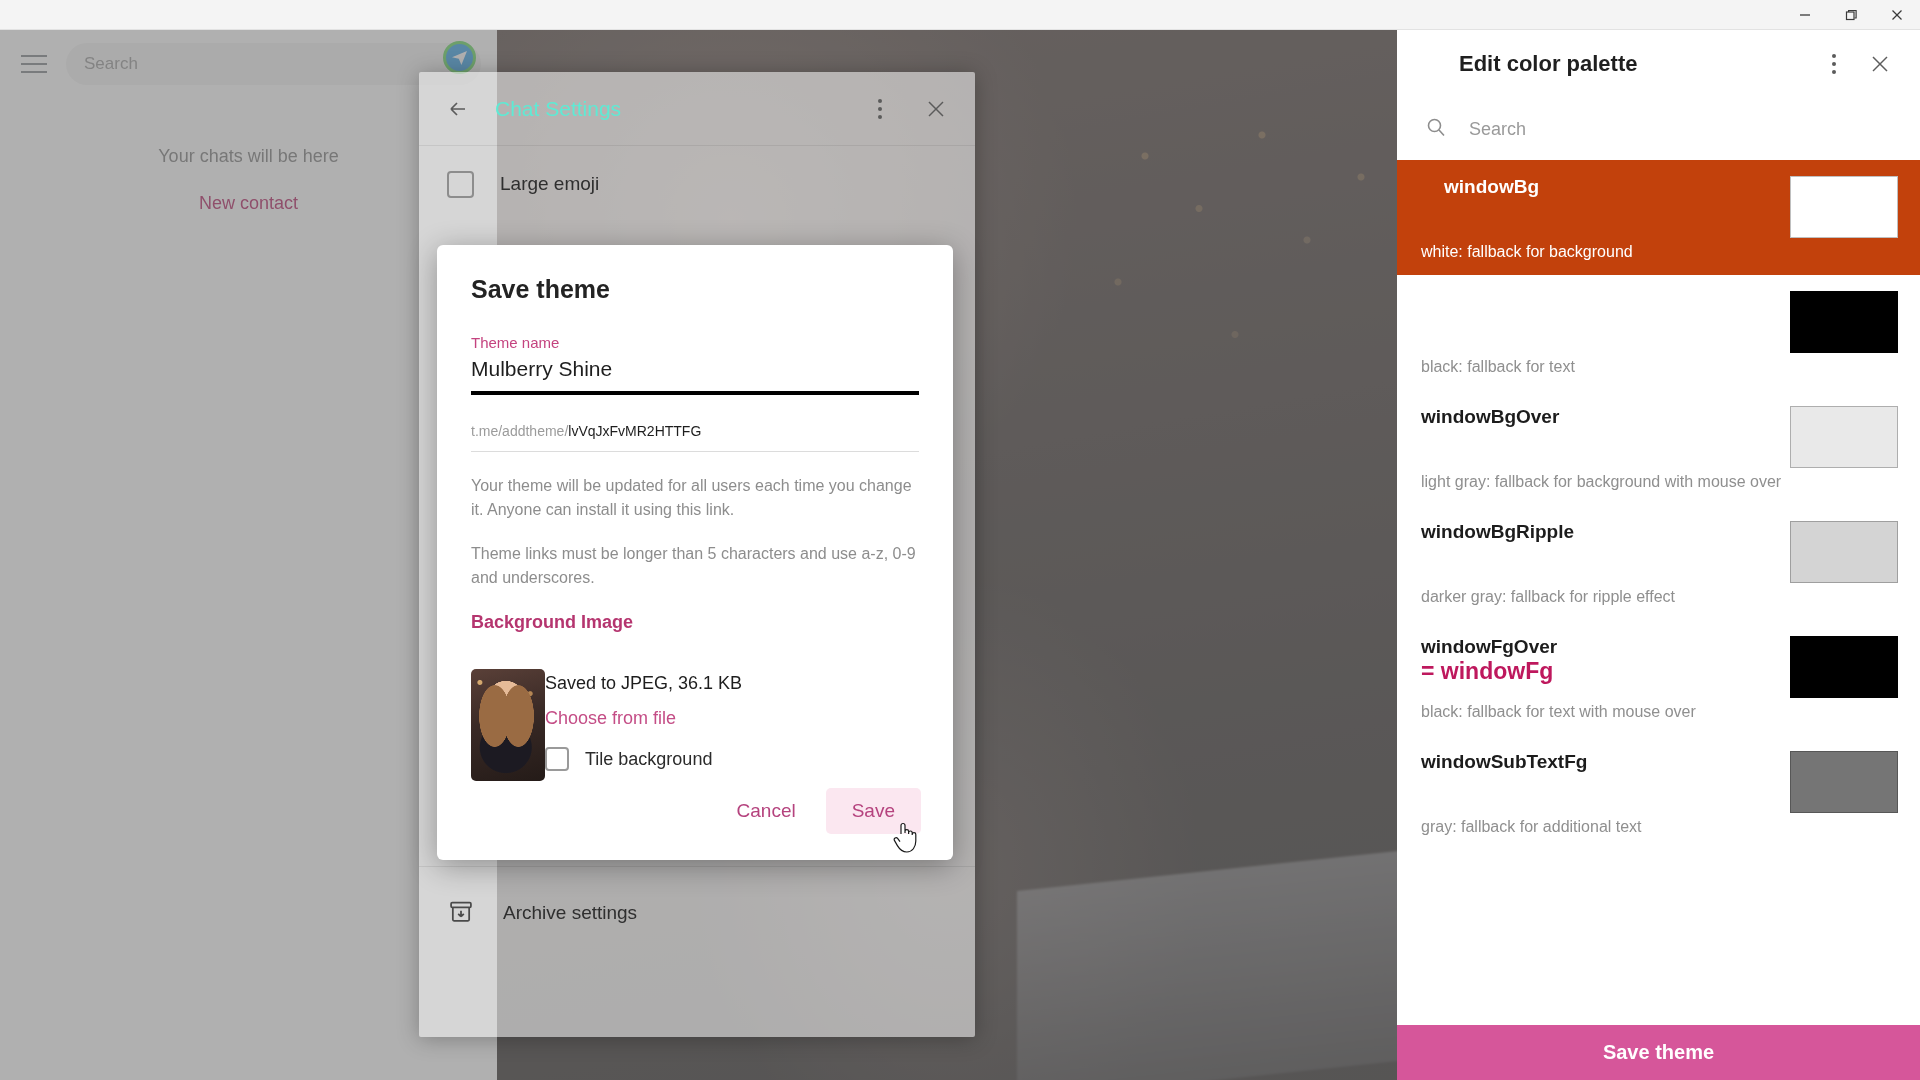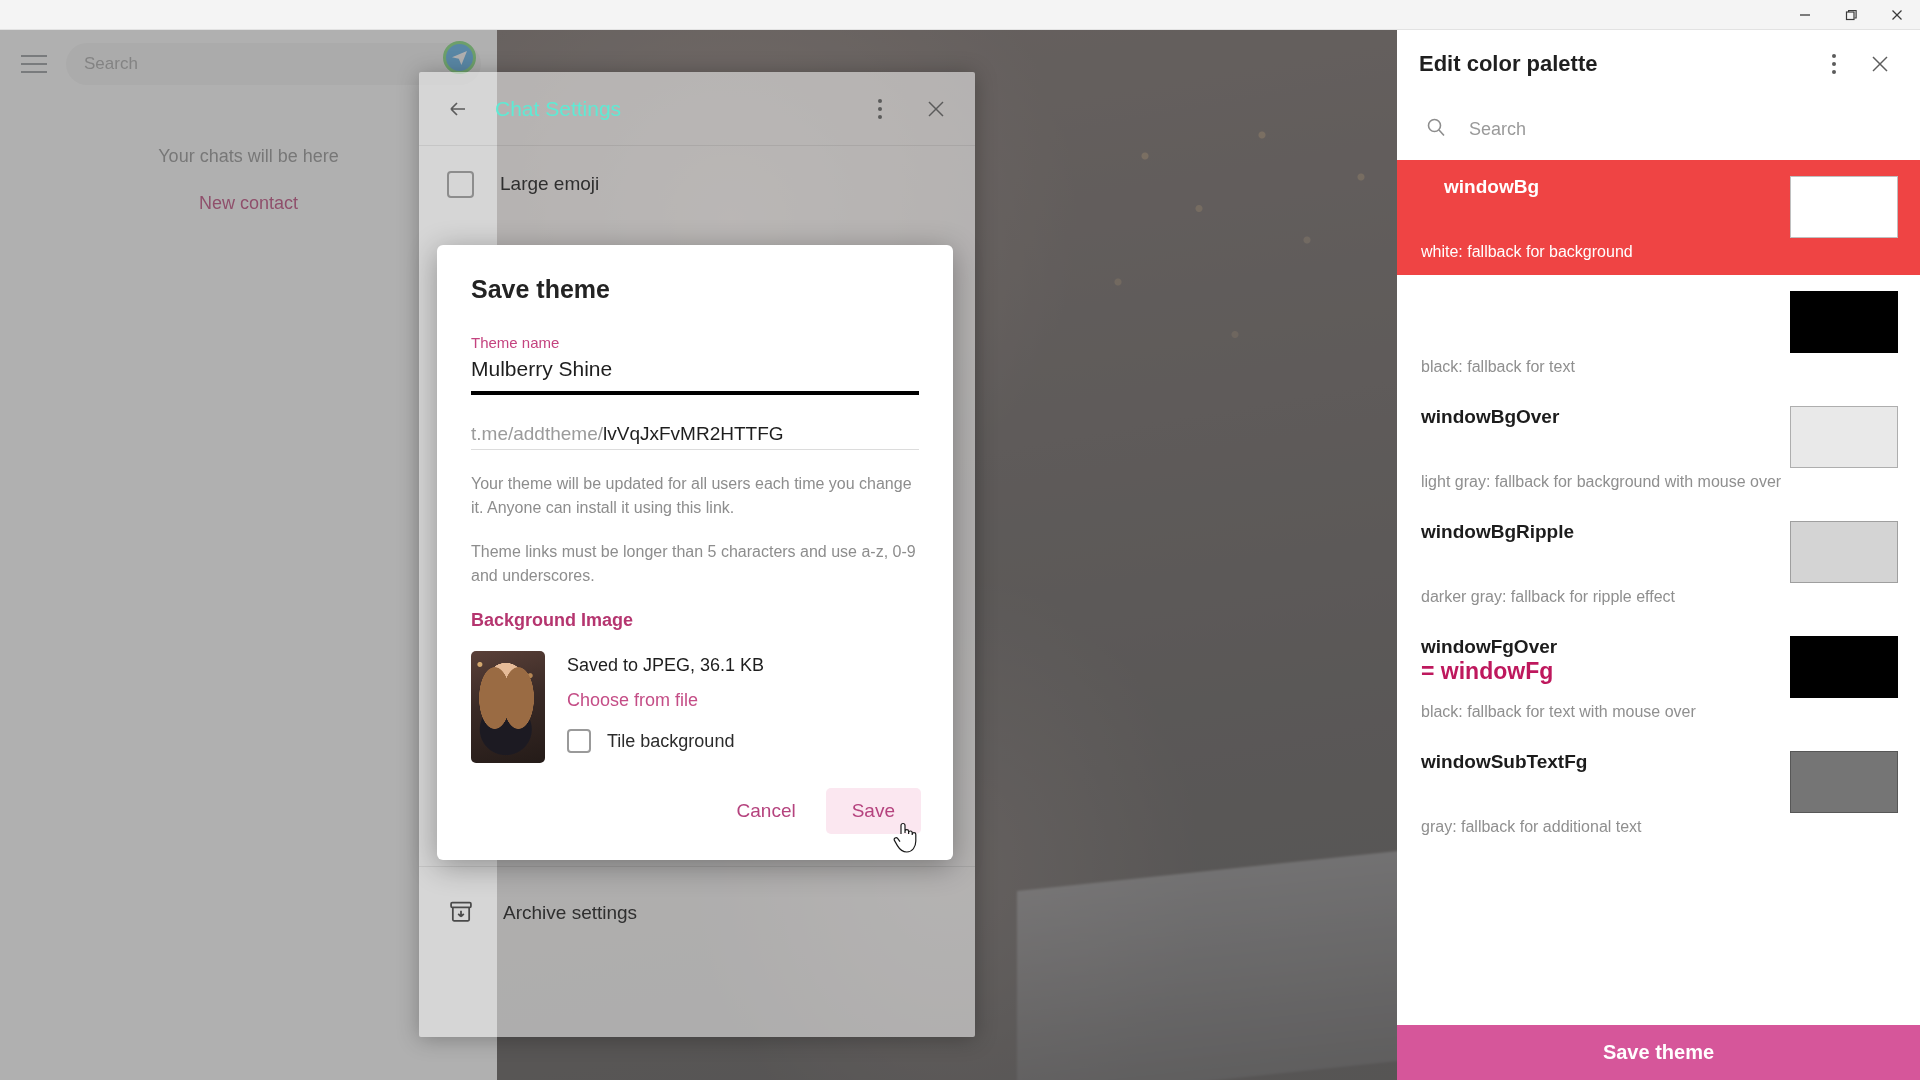--- a/index.html
+++ b/index.html
@@ -136,31 +136,31 @@
     box-shadow: 0 6px 30px rgba(0,0,0,.33);
     padding: 30px 34px 0 34px;
   }
   .modal-title { font-size: 25px; font-weight: bold; color: #232323; }
   .field-label { margin-top: 30px; font-size: 15px; color: #c4437f; }
   .field-value {
     margin-top: 6px; font-size: 21px; color: #1e1e1e; padding-bottom: 10px;
     border-bottom: 4px solid #000000;
   }
   .link-row {
-    margin-top: 28px; font-size: 19px; padding-bottom: 4px;
+    margin-top: 28px; font-size: 14px; padding-bottom: 12px;
     border-bottom: 1px solid #dcdcdc;
   }
   .link-prefix { color: #9b9b9b; }
   .link-suffix { color: #1e1e1e; }
   .note {
     margin-top: 22px; font-size: 16px; color: #8d8d8d; line-height: 1.5;
   }
   .note2 { margin-top: 20px; }
   .bg-title { margin-top: 22px; font-size: 18px; color: #b5356f; font-weight: bold; }
-  .bg-block { margin-top: 20px; display: flex; gap: 22px; }
+  .bg-block { margin-top: 36px; display: flex; }
   .thumb {
     width: 74px; height: 112px; border-radius: 5px; flex: none; overflow: hidden;
     background:
       radial-gradient(ellipse 30% 16% at 47% 22%, #e6bb98 0 70%, transparent 72%),
       radial-gradient(ellipse 46% 30% at 47% 70%, #1c1a22 0 75%, transparent 78%),
       radial-gradient(circle at 12% 12%, rgba(255,205,130,.75) 0 2px, transparent 3px),
       radial-gradient(circle at 80% 22%, rgba(255,190,110,.6) 0 2px, transparent 3px),
       linear-gradient(165deg, #5a4038 0%, #3a2a26 45%, #241b18 100%);
   }
   .thumb-hair {
@@ -188,30 +188,30 @@
     padding: 12px 26px; border-radius: 5px; cursor: pointer;
     font-family: "Liberation Sans", sans-serif;
   }
   .cursor { position: absolute; left: 893px; top: 820px; width: 26px; height: 34px; }
 
   
   .palette {
     position: absolute; top: 30px; left: 1397px; width: 523px; height: 1050px;
     background: #ffffff; overflow: hidden;
   }
-  .pal-head { height: 68px; display: flex; align-items: center; padding: 0 22px; gap: 10px; }
+  .pal-head { height: 68px; display: flex; align-items: center; padding: 0 22px; gap: 10px; margin-left: 40px; }
   .pal-title { flex: 1; font-size: 22px; font-weight: bold; color: #1f1f1f; }
   .pal-icon { width: 36px; height: 36px; display:flex; align-items:center; justify-content:center; color:#5d5d5d; }
   .pal-search {
     height: 62px; display: flex; align-items: center; gap: 22px; padding: 0 28px;
     color: #9a9a9a; font-size: 18px;
   }
   .pal-list { position: relative; }
   .pal-row { position: relative; height: 115px; padding: 16px 24px 0 24px; }
-  .pal-row.active { background: #ef4444; padding-left: 47px; }
+  .pal-row.active { background: #c2410c; padding-left: 47px; }
   .pal-key { font-size: 19px; font-weight: bold; color: #1c1c1c; }
   .pal-row.active .pal-key { color: #ffffff; }
   .pal-alias { font-size: 23px; font-weight: bold; color: #be185d; }
   .pal-desc {
     position: absolute; left: 24px; bottom: 14px; font-size: 16px; color: #8f8f8f;
   }
   .pal-row.active .pal-desc { color: #ffffff; }
   .swatch {
     position: absolute; right: 22px; top: 16px; width: 108px; height: 62px;
     border: 1px solid rgba(0,0,0,.25);

